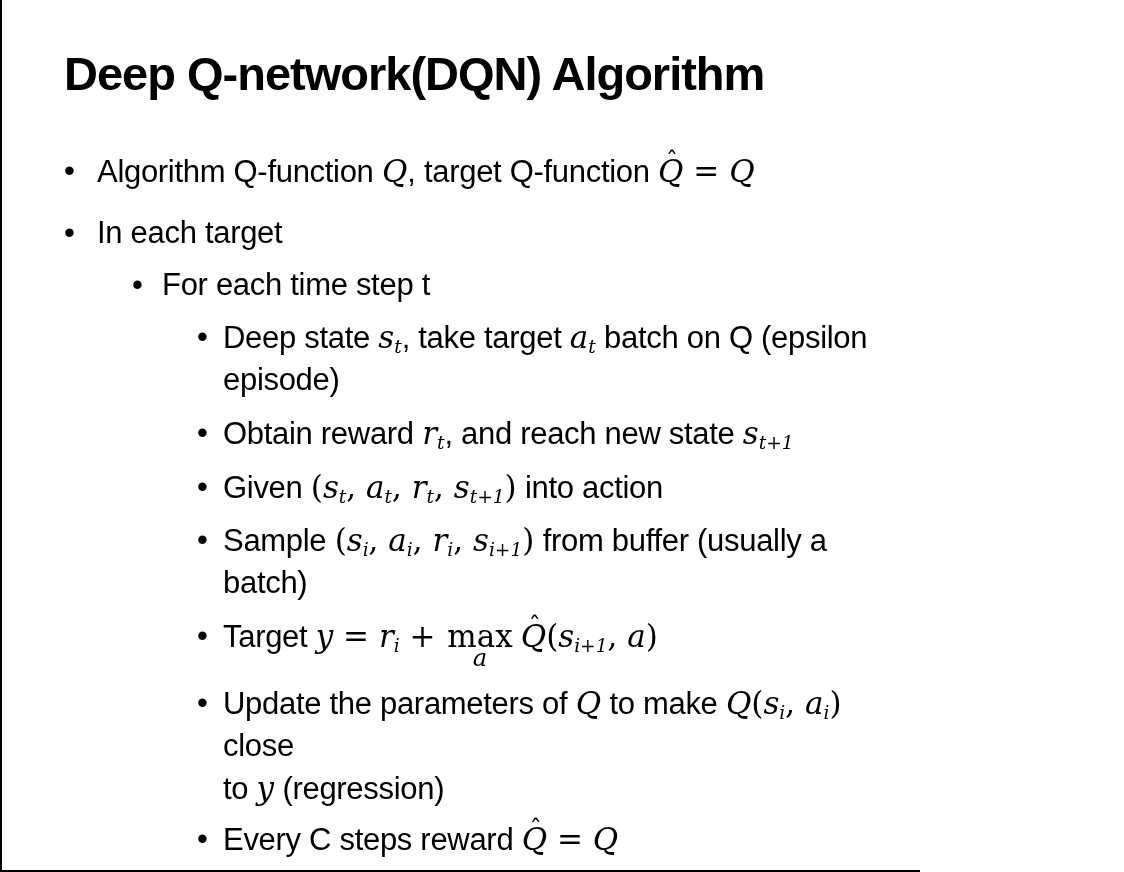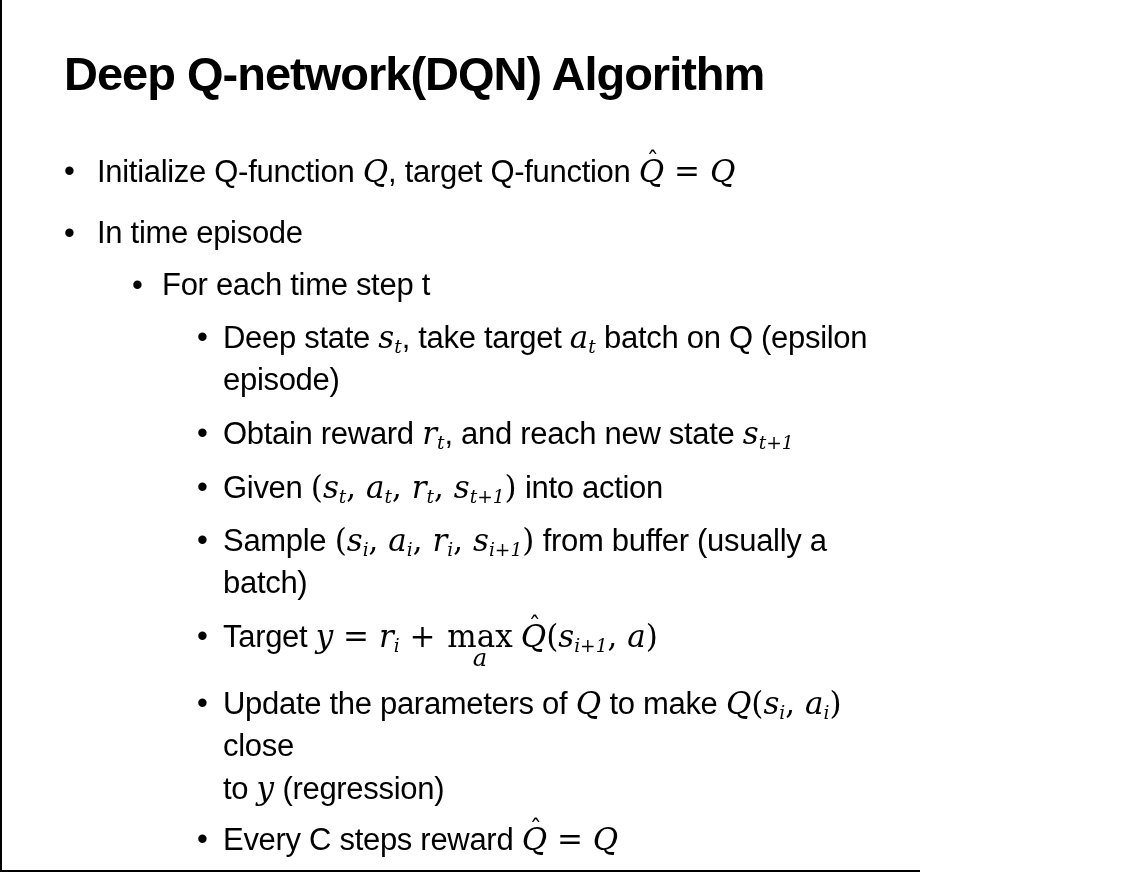--- a/index.html
+++ b/index.html
@@ -74,26 +74,26 @@
 </head>
 <body>
 
 <div class="page">
   <div class="content">
 
     <h1 class="title">Deep Q-network(DQN) Algorithm</h1>
 
     <div class="row m19">
       <span class="marker">•</span>
-      <span class="text"><span>Initialize Q-function </span><span class="mv">Q</span><span>, target Q-function </span><span class="mv hat">Q</span><span class="mo"> = </span><span class="mv">Q</span></span>
+      <span class="text"><span>Algorithm Q-function </span><span class="mv">Q</span><span>, target Q-function </span><span class="mv hat">Q</span><span class="mo"> = </span><span class="mv">Q</span></span>
     </div>
 
     <div class="row">
       <span class="marker">•</span>
-      <span class="text">In time episode</span>
+      <span class="text">In each target</span>
     </div>
 
     <div class="row lvl2">
       <span class="marker">•</span>
       <span class="text">For each time step t</span>
     </div>
 
     <div class="row lvl3 m11">
       <span class="marker">•</span>
       <span class="text"><span>Deep state </span><span class="mv">s</span><sub class="ms">t</sub><span>, take target </span><span class="mv">a</span><sub class="ms">t</sub><span> batch on Q (epsilon</span><br><span>episode)</span></span>

